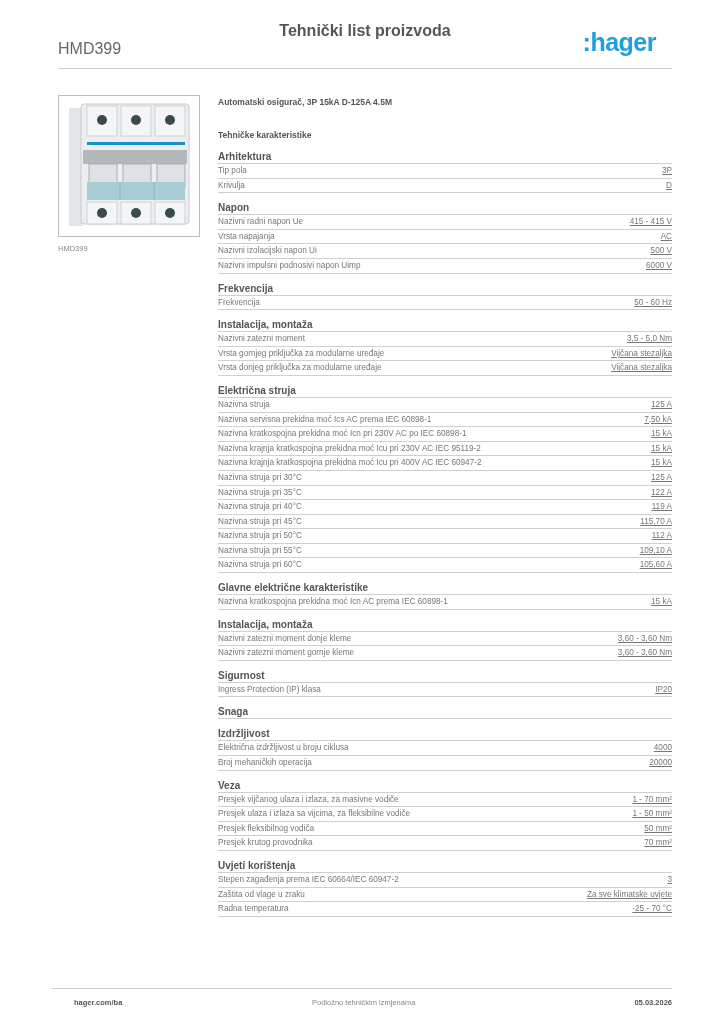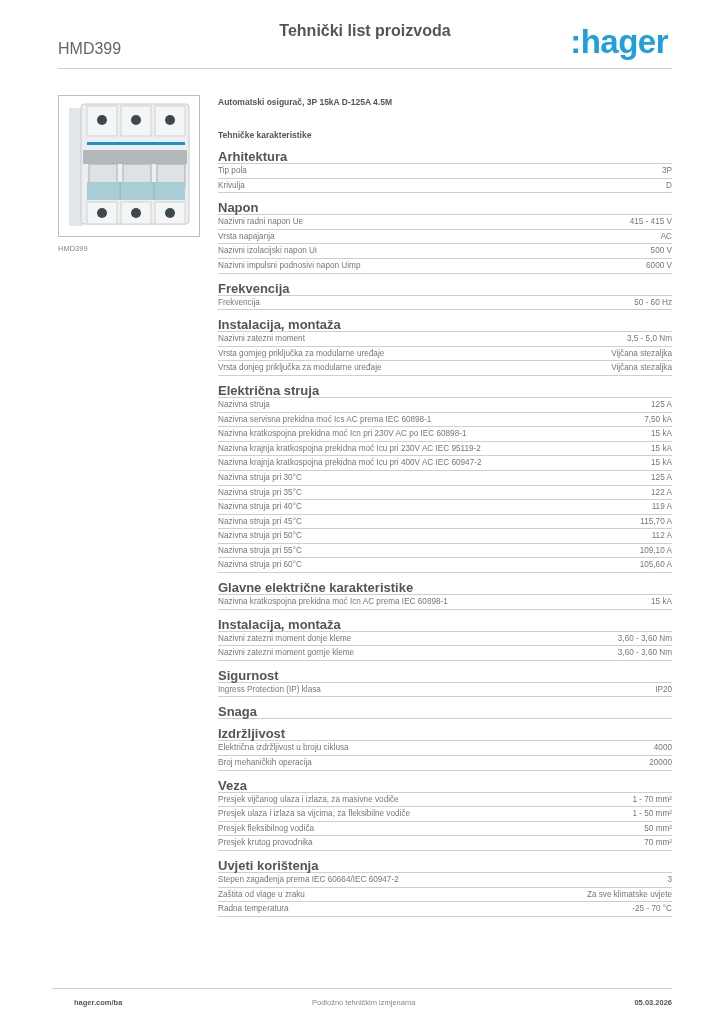--- a/index.html
+++ b/index.html
@@ -4,47 +4,47 @@
   <style>
     html, body { margin: 0; padding: 0; background: #ffffff; }
     body {
       width: 724px; height: 1024px; position: relative; overflow: hidden;
       font-family: "Liberation Sans", sans-serif; color: #555;
     }
     .header { position: absolute; left: 58px; top: 22px; width: 614px; }
     .doc-title { font-size: 16px; font-weight: bold; color: #555; line-height: 18px; margin: 0; text-align: center; }
     .doc-code { font-size: 16px; color: #666; line-height: 18px; }
     .logo {
-      position: absolute; right: 56px; top: 27px;
-      font-size: 33px; font-weight: bold; color: #1fa0dc; letter-spacing: -0.5px;
+      position: absolute; right: 68px; top: 27px;
+      font-size: 25px; font-weight: bold; color: #1fa0dc; letter-spacing: -0.5px;
       font-family: "Liberation Sans", sans-serif; line-height: 30px;
     }
     .header-rule { position: absolute; left: 58px; top: 68px; width: 614px; height: 1px; background: #cfcfcf; }
 
     .product-image {
       position: absolute; left: 58px; top: 95px; width: 142px; height: 142px;
       border: 1px solid #bdbdbd; box-sizing: border-box; background: #fff;
     }
     .image-caption { position: absolute; left: 58px; top: 244px; font-size: 7.5px; color: #888; }
 
     .content { position: absolute; left: 218px; top: 95px; width: 454px; }
     .product-name { font-size: 8.5px; font-weight: bold; color: #555; height: 14px; line-height: 14px; }
     .spec-heading { font-size: 8.5px; font-weight: bold; color: #555; margin-top: 19px; height: 14px; line-height: 14px; }
 
     .group { margin-top: 9px; }
     .group-title {
-      font-size: 13px; font-weight: bold; color: #555; line-height: 12px; height: 12px;
+      font-size: 10px; font-weight: bold; color: #555; line-height: 12px; height: 12px;
       border-bottom: 1px solid #cfcfcf;
     }
     .row {
       display: flex; justify-content: space-between; align-items: center;
       font-size: 8.2px; color: #777; height: 13.6px; line-height: 13.6px;
       border-bottom: 1px solid #cfcfcf;
     }
-    .row .val { text-align: left; white-space: nowrap; }
+    .row .val { text-align: left; white-space: nowrap; text-decoration: underline; }
     .row .lbl { white-space: nowrap; }
 
     .footer-rule { position: absolute; left: 52px; top: 988px; width: 620px; height: 1px; background: #cfcfcf; }
     .footer { position: absolute; left: 58px; top: 998px; width: 614px; font-size: 7.5px; }
     .footer-left { position: absolute; left: 0; font-weight: bold; color: #555; padding-left: 16px; }
     .footer-center { position: absolute; left: 254px; color: #888; }
     .footer-right { position: absolute; right: 0; font-weight: bold; color: #555; }
   </style>
 </head>
 <body>

